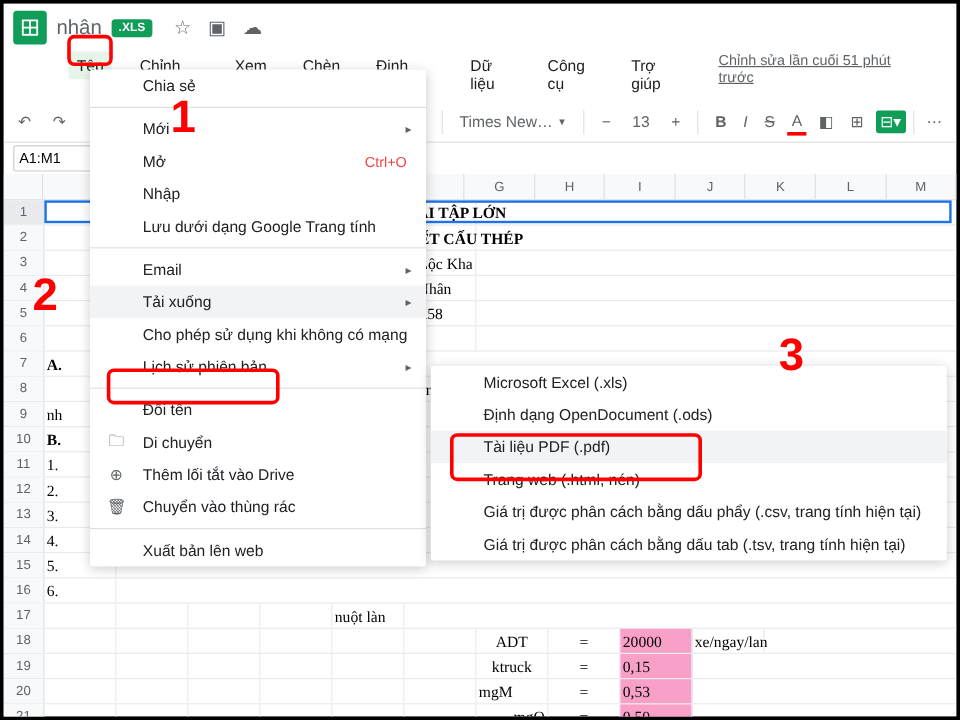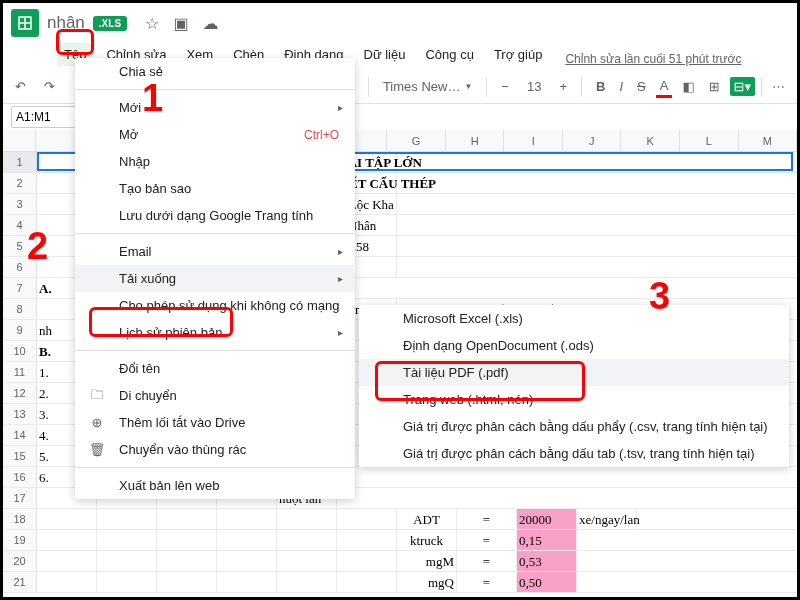--- a/index.html
+++ b/index.html
@@ -4,21 +4,21 @@
 <style>
 * { margin:0; padding:0; box-sizing:border-box; font-family:Arial,sans-serif; }
 body { background:#fff; width:800px; height:600px; overflow:hidden; position:relative; border:3px solid #000; }
 .titlebar { display:flex; align-items:center; padding:6px 8px; gap:8px; }
 .logo { width:28px; height:28px; background:#0f9d58; border-radius:3px; display:flex; align-items:center; justify-content:center; }
 .logo svg { width:18px; height:18px; }
 .docname { font-size:17px; color:#5f6368; }
 .xls-badge { background:#0f9d58; color:#fff; font-size:10px; font-weight:bold; padding:2px 6px; border-radius:3px; }
 .titleicons { display:flex; gap:14px; color:#5f6368; margin-left:10px; }
 .titleicons span { cursor:pointer; }
-.menubar { display:flex; gap:6px; padding:0 54px; font-size:13px; color:#202124; align-items:flex-end; }
+.menubar { display:flex; gap:16px; padding:0 54px; font-size:13px; color:#202124; align-items:flex-start; }
 .menubar .mitem { padding:4px 7px; cursor:pointer; border-radius:2px; }
 .menubar .mitem.active { background:#e6f4ea; }
 .menubar .edit-history { color:#5f6368; text-decoration:underline; margin-left:10px; font-size:12px; }
 .toolbar { display:flex; align-items:center; padding:4px 8px; border-bottom:1px solid #e0e0e0; gap:10px; font-size:13px; color:#5f6368; margin-top:4px; height:34px; }
 .toolbar .sep { width:1px; height:20px; background:#e0e0e0; }
 .namebox { width:78px; height:22px; border:1px solid #ccc; border-radius:2px; font-size:12px; padding:2px 4px; margin:2px 8px; display:flex; align-items:center; }
 .namebox .dd { margin-left:auto; font-size:9px; color:#888; }
 .sheet { position:relative; }
 .colhdr { display:flex; background:#f8f9fa; border-bottom:1px solid #e0e0e0; height:22px; }
 .rowhdr-spacer { width:34px; border-right:1px solid #e0e0e0; }
@@ -267,21 +267,21 @@
         <div class="cell big pink">0,15</div>
       </div>
     <div class="row">
         <div class="rh">20</div>
         <div class="cell"></div>
         <div class="cell"></div>
         <div class="cell"></div>
         <div class="cell"></div>
         <div class="cell"></div>
         <div class="cell"></div>
-        <div class="cell big" style="text-align:right">mgM</div>
+        <div class="cell big" style="text-align:left">mgM</div>
         <div class="cell big" style="text-align:center">=</div>
         <div class="cell big pink">0,53</div>
       </div>
     <div class="row">
         <div class="rh">21</div>
         <div class="cell"></div>
         <div class="cell"></div>
         <div class="cell"></div>
         <div class="cell"></div>
         <div class="cell"></div>
@@ -302,23 +302,20 @@
   <div class="mi">
       <span>Mới</span>
       <span class="arrow">▸</span>
     </div>
   <div class="mi">
       <span>Mở</span>
       <span class="sc">Ctrl+O</span>
     </div>
   <div class="mi">
       <span>Nhập</span>
-    </div>
-  <div class="mi">
-      <span>Tạo bản sao</span>
     </div>
   <div class="mi">
       <span>Lưu dưới dạng Google Trang tính</span>
     </div>
   <hr>
   <div class="mi">
       <span>Email</span>
       <span class="arrow">▸</span>
     </div>
   <div class="mi hl">

